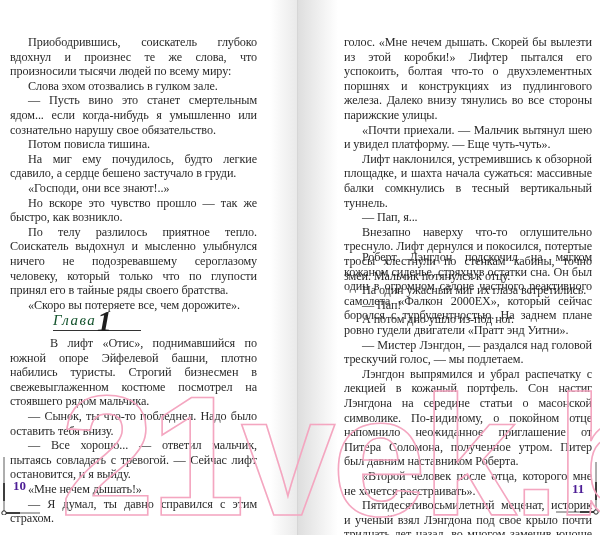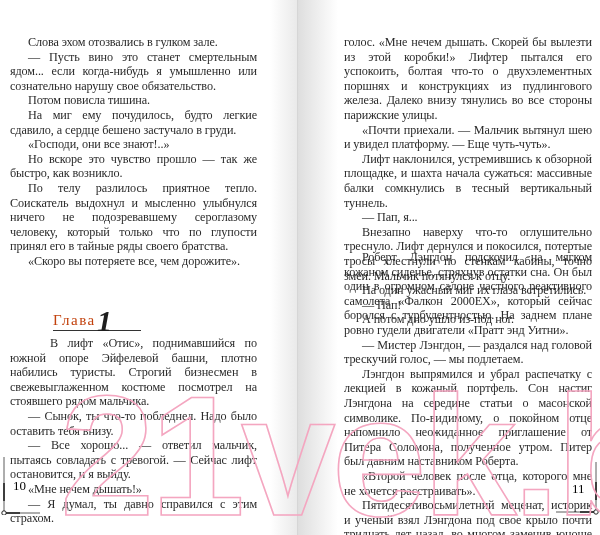--- a/index.html
+++ b/index.html
@@ -38,47 +38,48 @@
 
     .text-block p { text-indent: 18px; }
     .text-block p.noindent { text-indent: 0; }
     .text-block p.dropindent { text-indent: 40px; }
 
     .chapter-heading {
       position: absolute; left: 53px; top: 303px; width: 88px; height: 28px;
       border-bottom: 1px solid #333;
     }
     .chapter-word {
-      position: absolute; left: 0; bottom: 1px; font-size: 15px;
-      letter-spacing: 1.5px; color: #c2410c;
+      position: absolute; left: 0; bottom: 1px; font-style: italic; font-size: 15px;
+      letter-spacing: 1.5px; color: #14532d;
     }
     .chapter-num {
       position: absolute; left: 44px; bottom: -6px; font-style: italic; font-size: 30px;
       font-weight: bold; color: #1e1e1e; line-height: 30px;
     }
 
     .page-number {
-      position: absolute; font-weight: normal; font-size: 13px; color: #000000;
+      position: absolute; font-weight: bold; font-size: 13px; color: #4c1d95;
     }
     .pn-left { left: 13px; top: 478px; }
     .pn-right { left: 572px; top: 481px; }
 
     .pn-deco { position: absolute; }
     .deco-left { left: 0; top: 455px; width: 50px; height: 60px; }
     .deco-right { left: 548px; top: 460px; width: 52px; height: 60px; }
 
     .watermark { position: absolute; left: 0; top: 0; width: 600px; height: 535px; pointer-events: none; }
   </style>
 </head>
 <body>
 
 <div class="spread">
 
   <div class="page page-left">
     <div class="text-block left-top">
+      <p>Приободрившись, соискатель глубоко вдохнул и произнес те же слова, что произносили тысячи людей по всему миру:</p>
       <p>Слова эхом отозвались в гулком зале.</p>
       <p>— Пусть вино это станет смертельным ядом... если когда-нибудь я умышленно или сознательно нарушу свое обязательство.</p>
       <p>Потом повисла тишина.</p>
       <p>На миг ему почудилось, будто легкие сдавило, а сердце бешено застучало в груди.</p>
       <p>«Господи, они все знают!..»</p>
       <p>Но вскоре это чувство прошло — так же быстро, как возникло.</p>
       <p>По телу разлилось приятное тепло. Соискатель выдохнул и мысленно улыбнулся ничего не подозревавшему сероглазому человеку, который только что по глупости принял его в тайные ряды своего братства.</p>
       <p>«Скоро вы потеряете все, чем дорожите».</p>
     </div>
 

